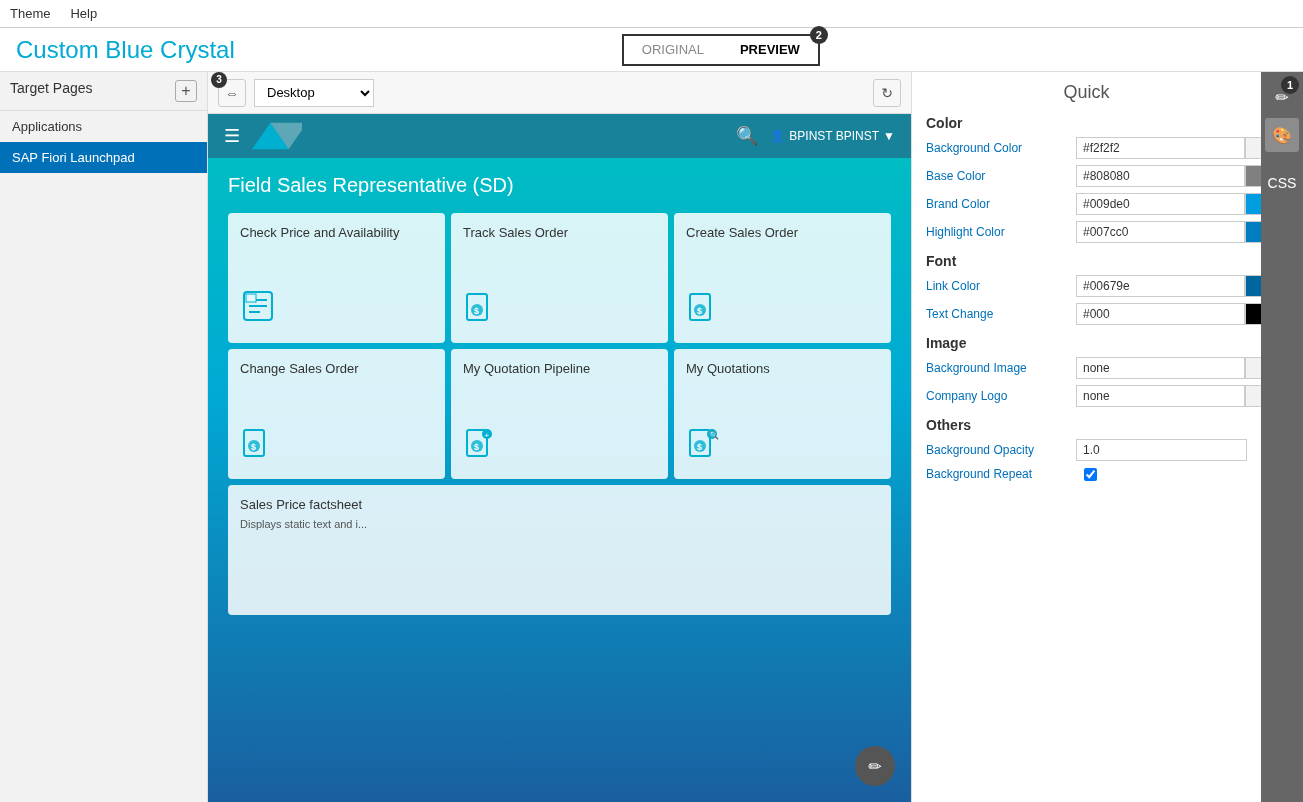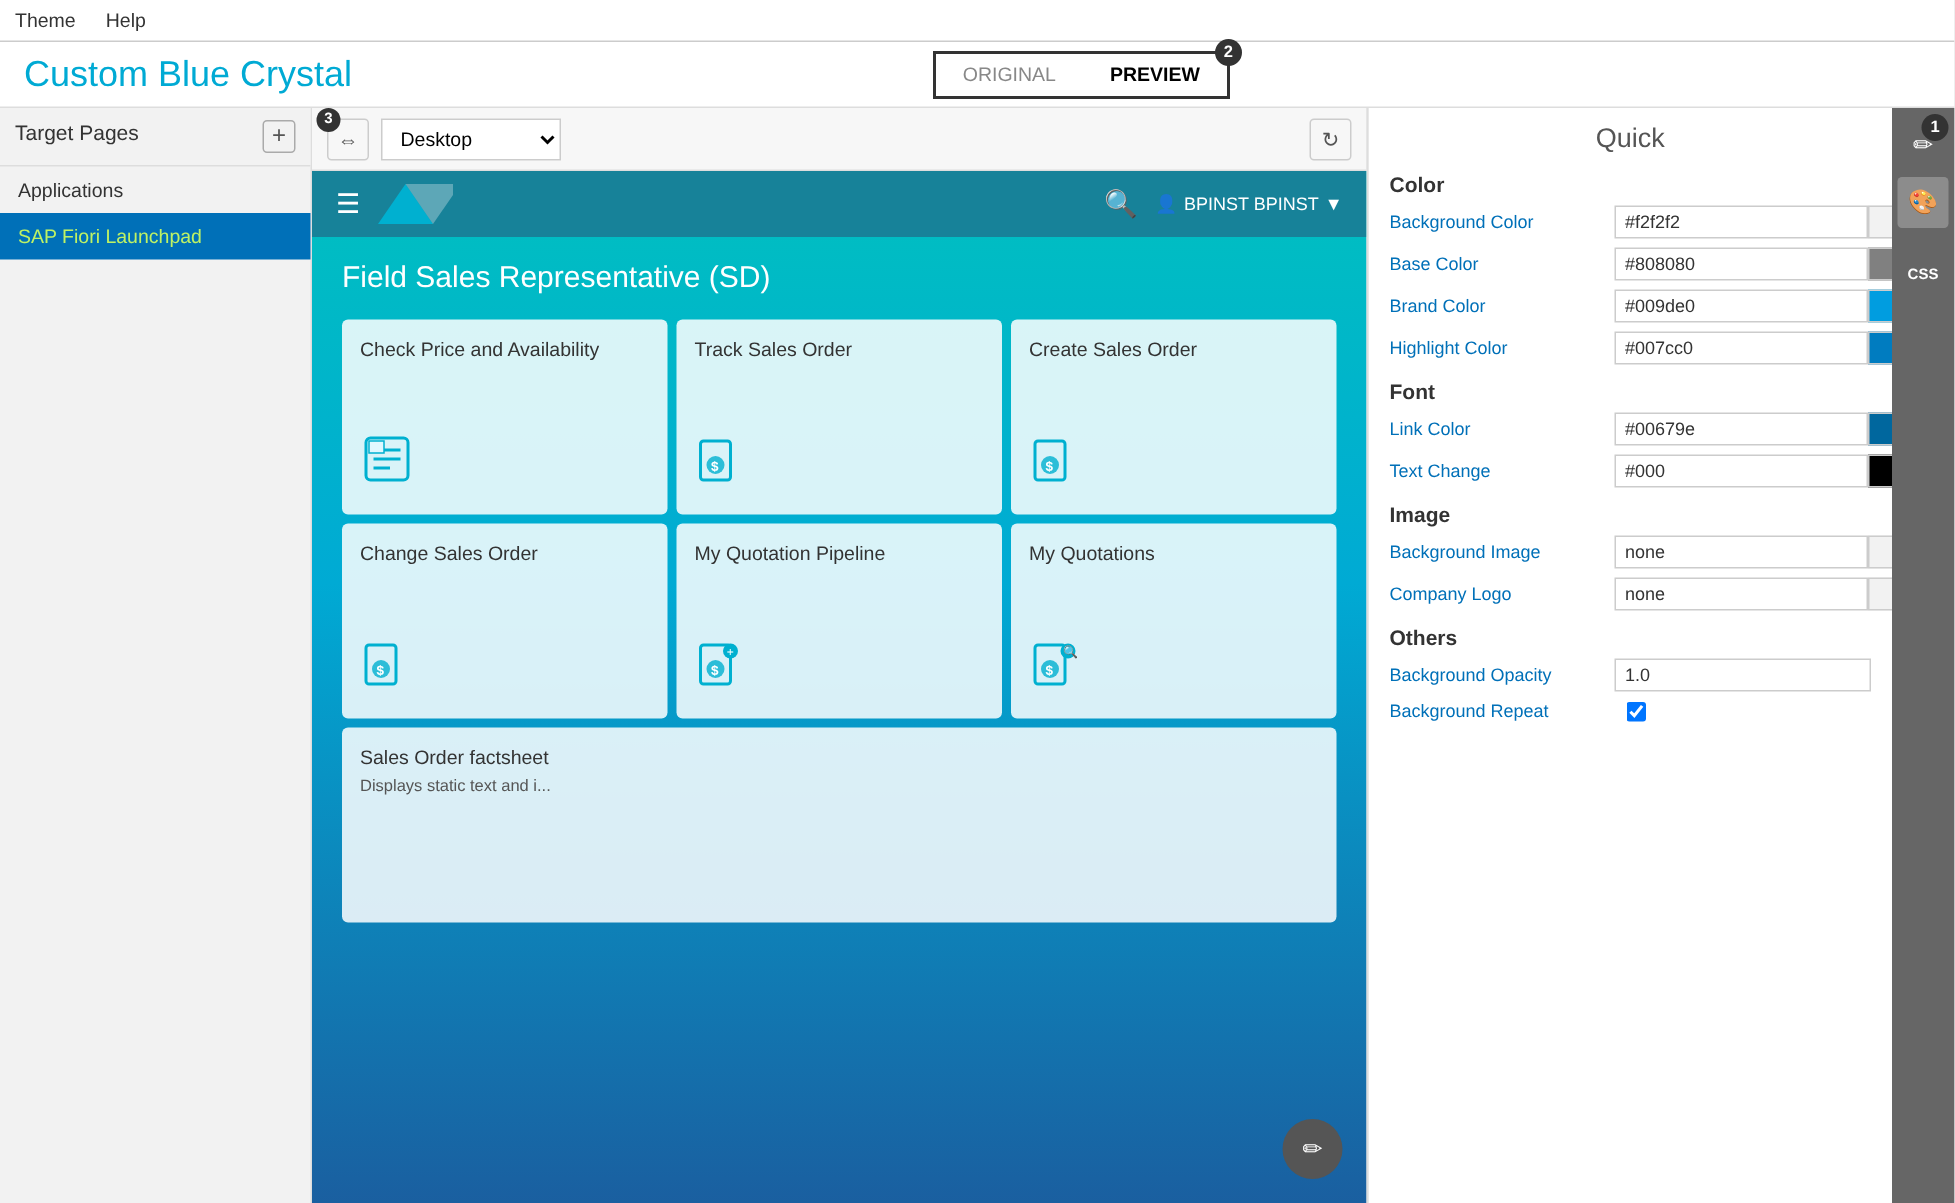--- a/index.html
+++ b/index.html
@@ -93,21 +93,21 @@
       color: #555;
     }
     .sidebar-item {
       padding: 8px 12px;
       cursor: pointer;
       font-size: 13px;
       color: #333;
     }
     .sidebar-item.active {
       background: #0070b8;
-      color: #bef264;
+      color: #ffffff;
     }
 
     
     .center-content {
       flex: 1;
       display: flex;
       flex-direction: column;
       overflow: hidden;
     }
 
@@ -334,22 +334,22 @@
       right: 4px;
       background: #333; color: #fff;
       border-radius: 50%;
       width: 18px; height: 18px;
       font-size: 11px;
       display: flex; align-items: center; justify-content: center;
       font-weight: bold;
     }
     .rt-label {
       color: #fff;
-      font-size: 10px;
-      font-weight: bold;
+      font-size: 14px;
+      font-weight: normal;
       margin-top: 20px;
     }
   </style>
 </head>
 <body>
 
 <div class="top-menubar">
   <span class="menu-item">Theme</span>
   <span class="menu-item">Help</span>
 </div>
@@ -484,21 +484,21 @@
                   <text x="11" y="26" font-size="9" fill="#fff" font-weight="bold">$</text>
                   <circle cx="26" cy="10" r="5" fill="#00b0d0"></circle>
                   <text x="23" y="13.5" font-size="8" fill="#fff">🔍</text>
                 </svg>
             </div>
           </div>
         </div>
 
         <div style="margin-top:6px; padding: 0 4px;">
           <div class="tile-large" style="background:rgba(255,255,255,0.85); border-radius:4px; padding:12px; min-height:130px;">
-            <div class="tile-title">Sales Order factsheet</div>
+            <div class="tile-title">Sales Price factsheet</div>
             <div class="tile-subtitle">Displays static text and i...</div>
           </div>
         </div>
       </div>
 
       <button class="edit-fab">
         <span>✏</span>
       </button>
     </div>
   </div>

